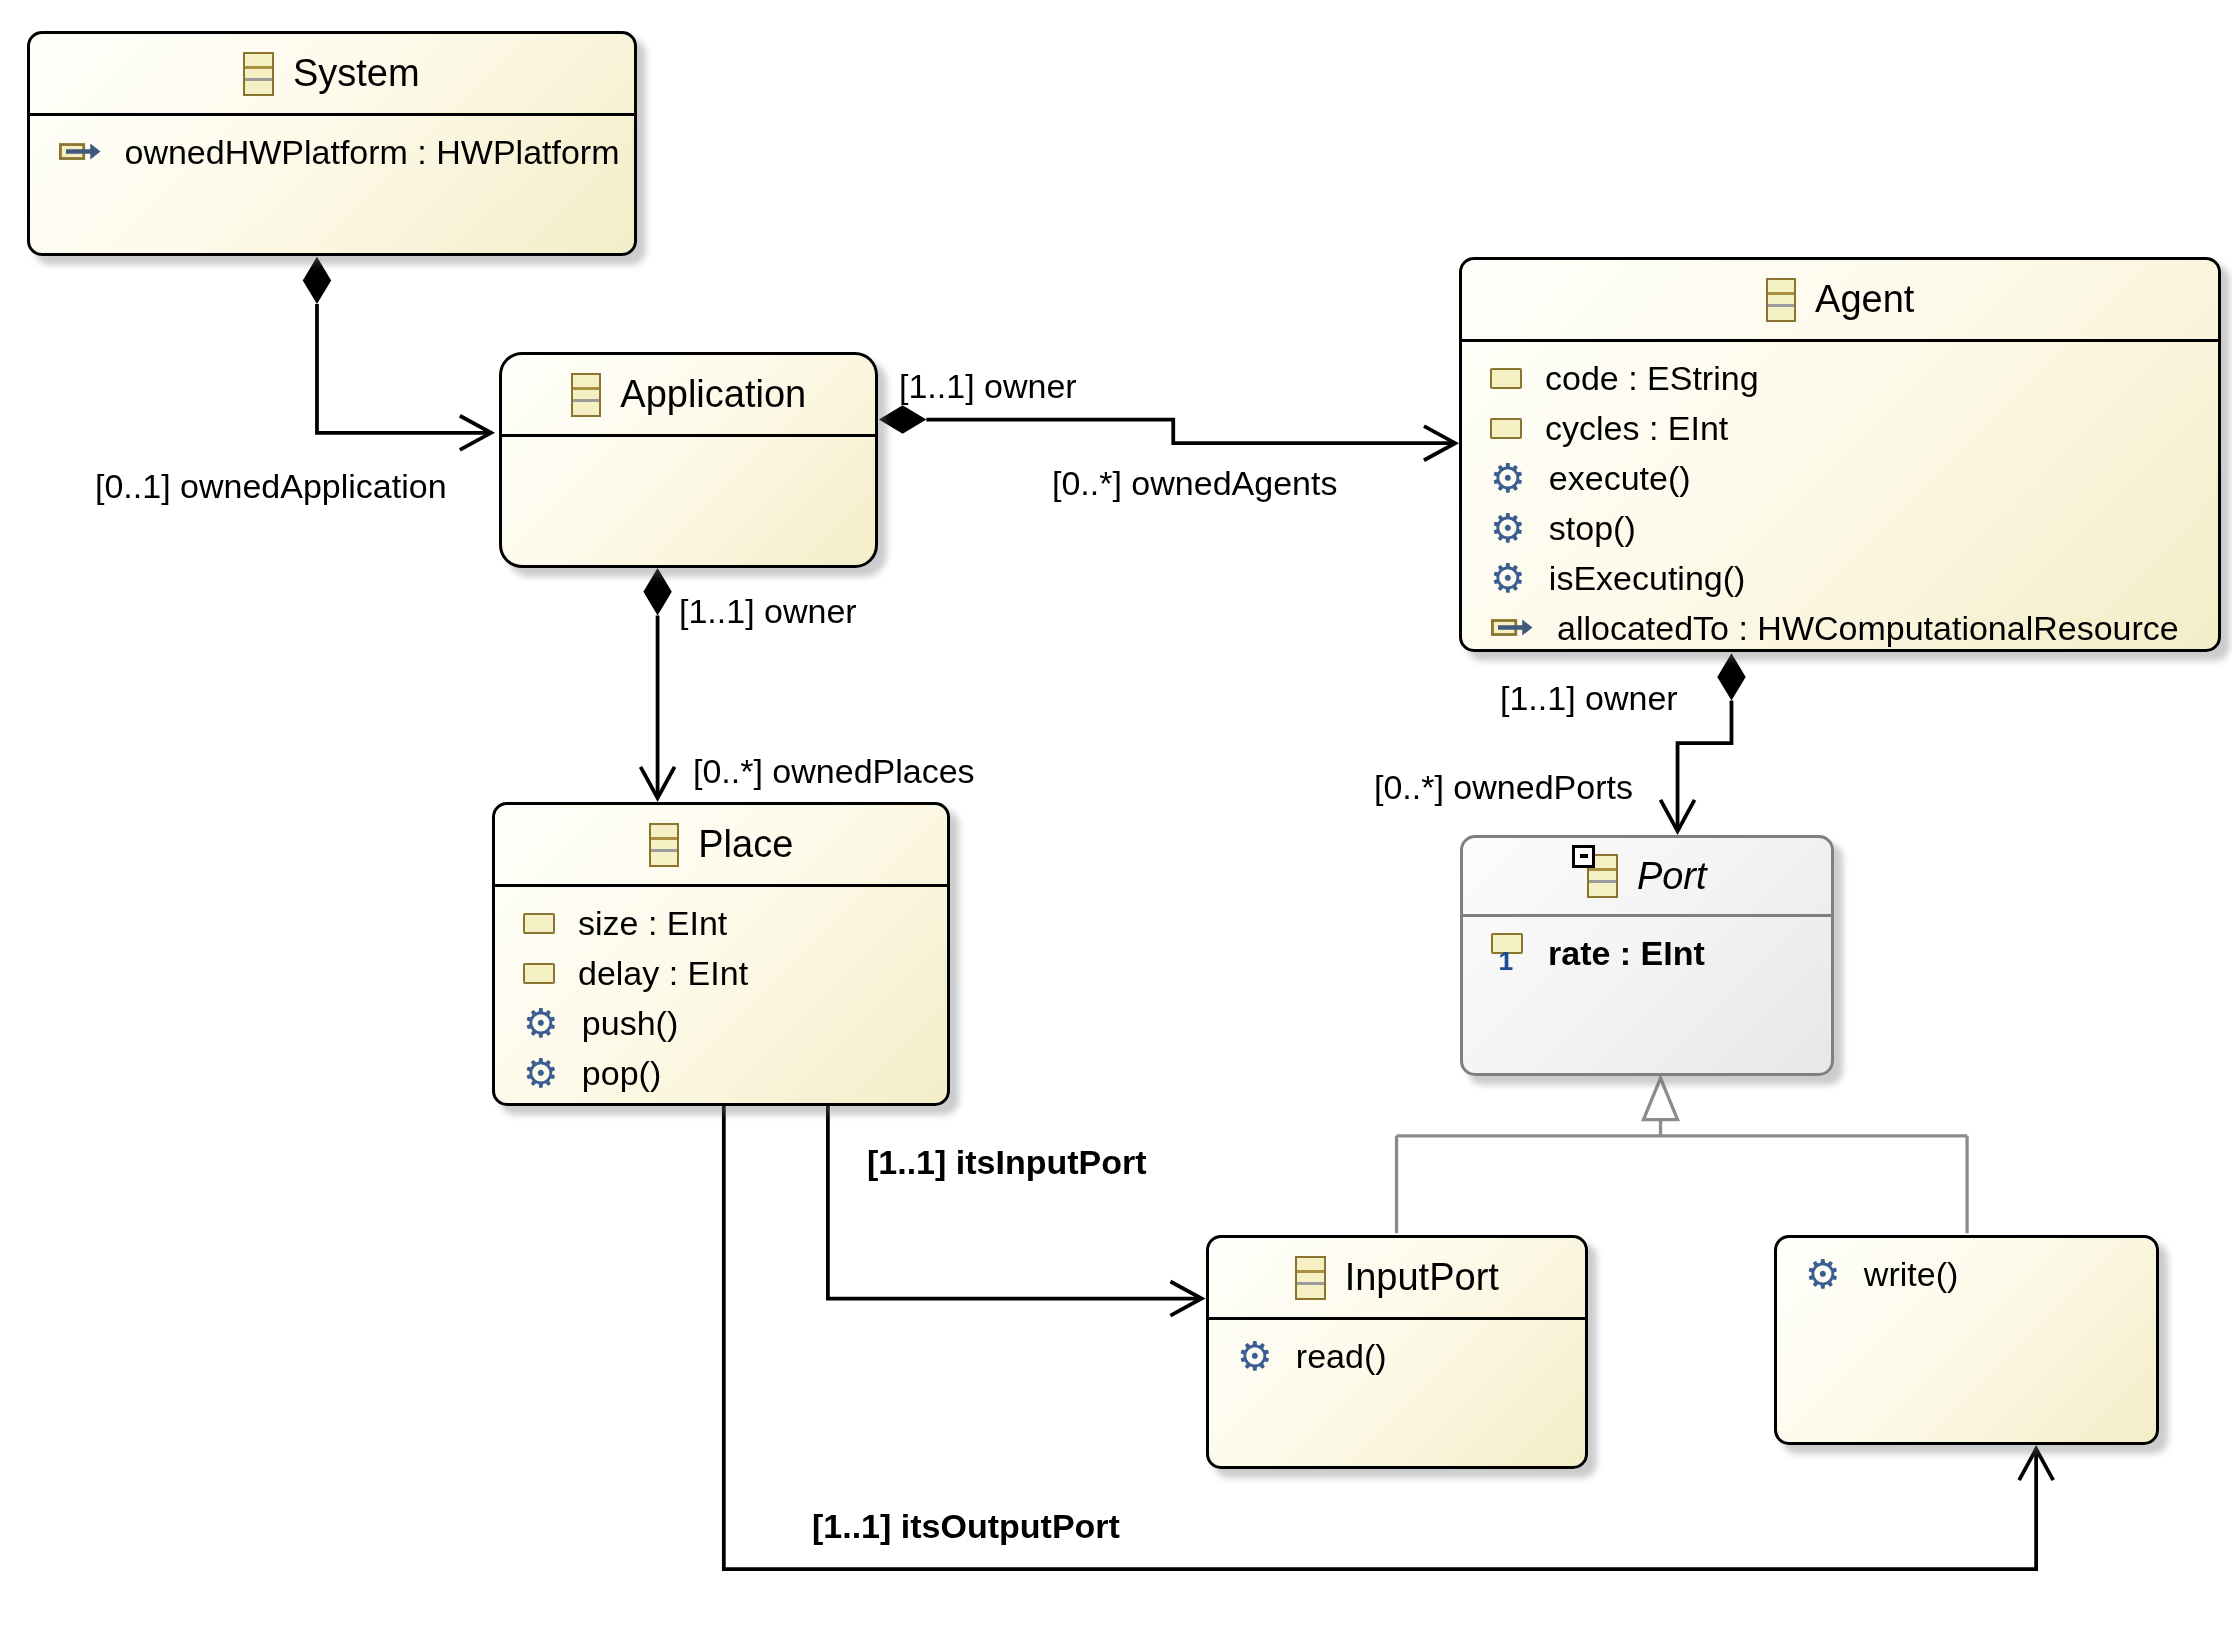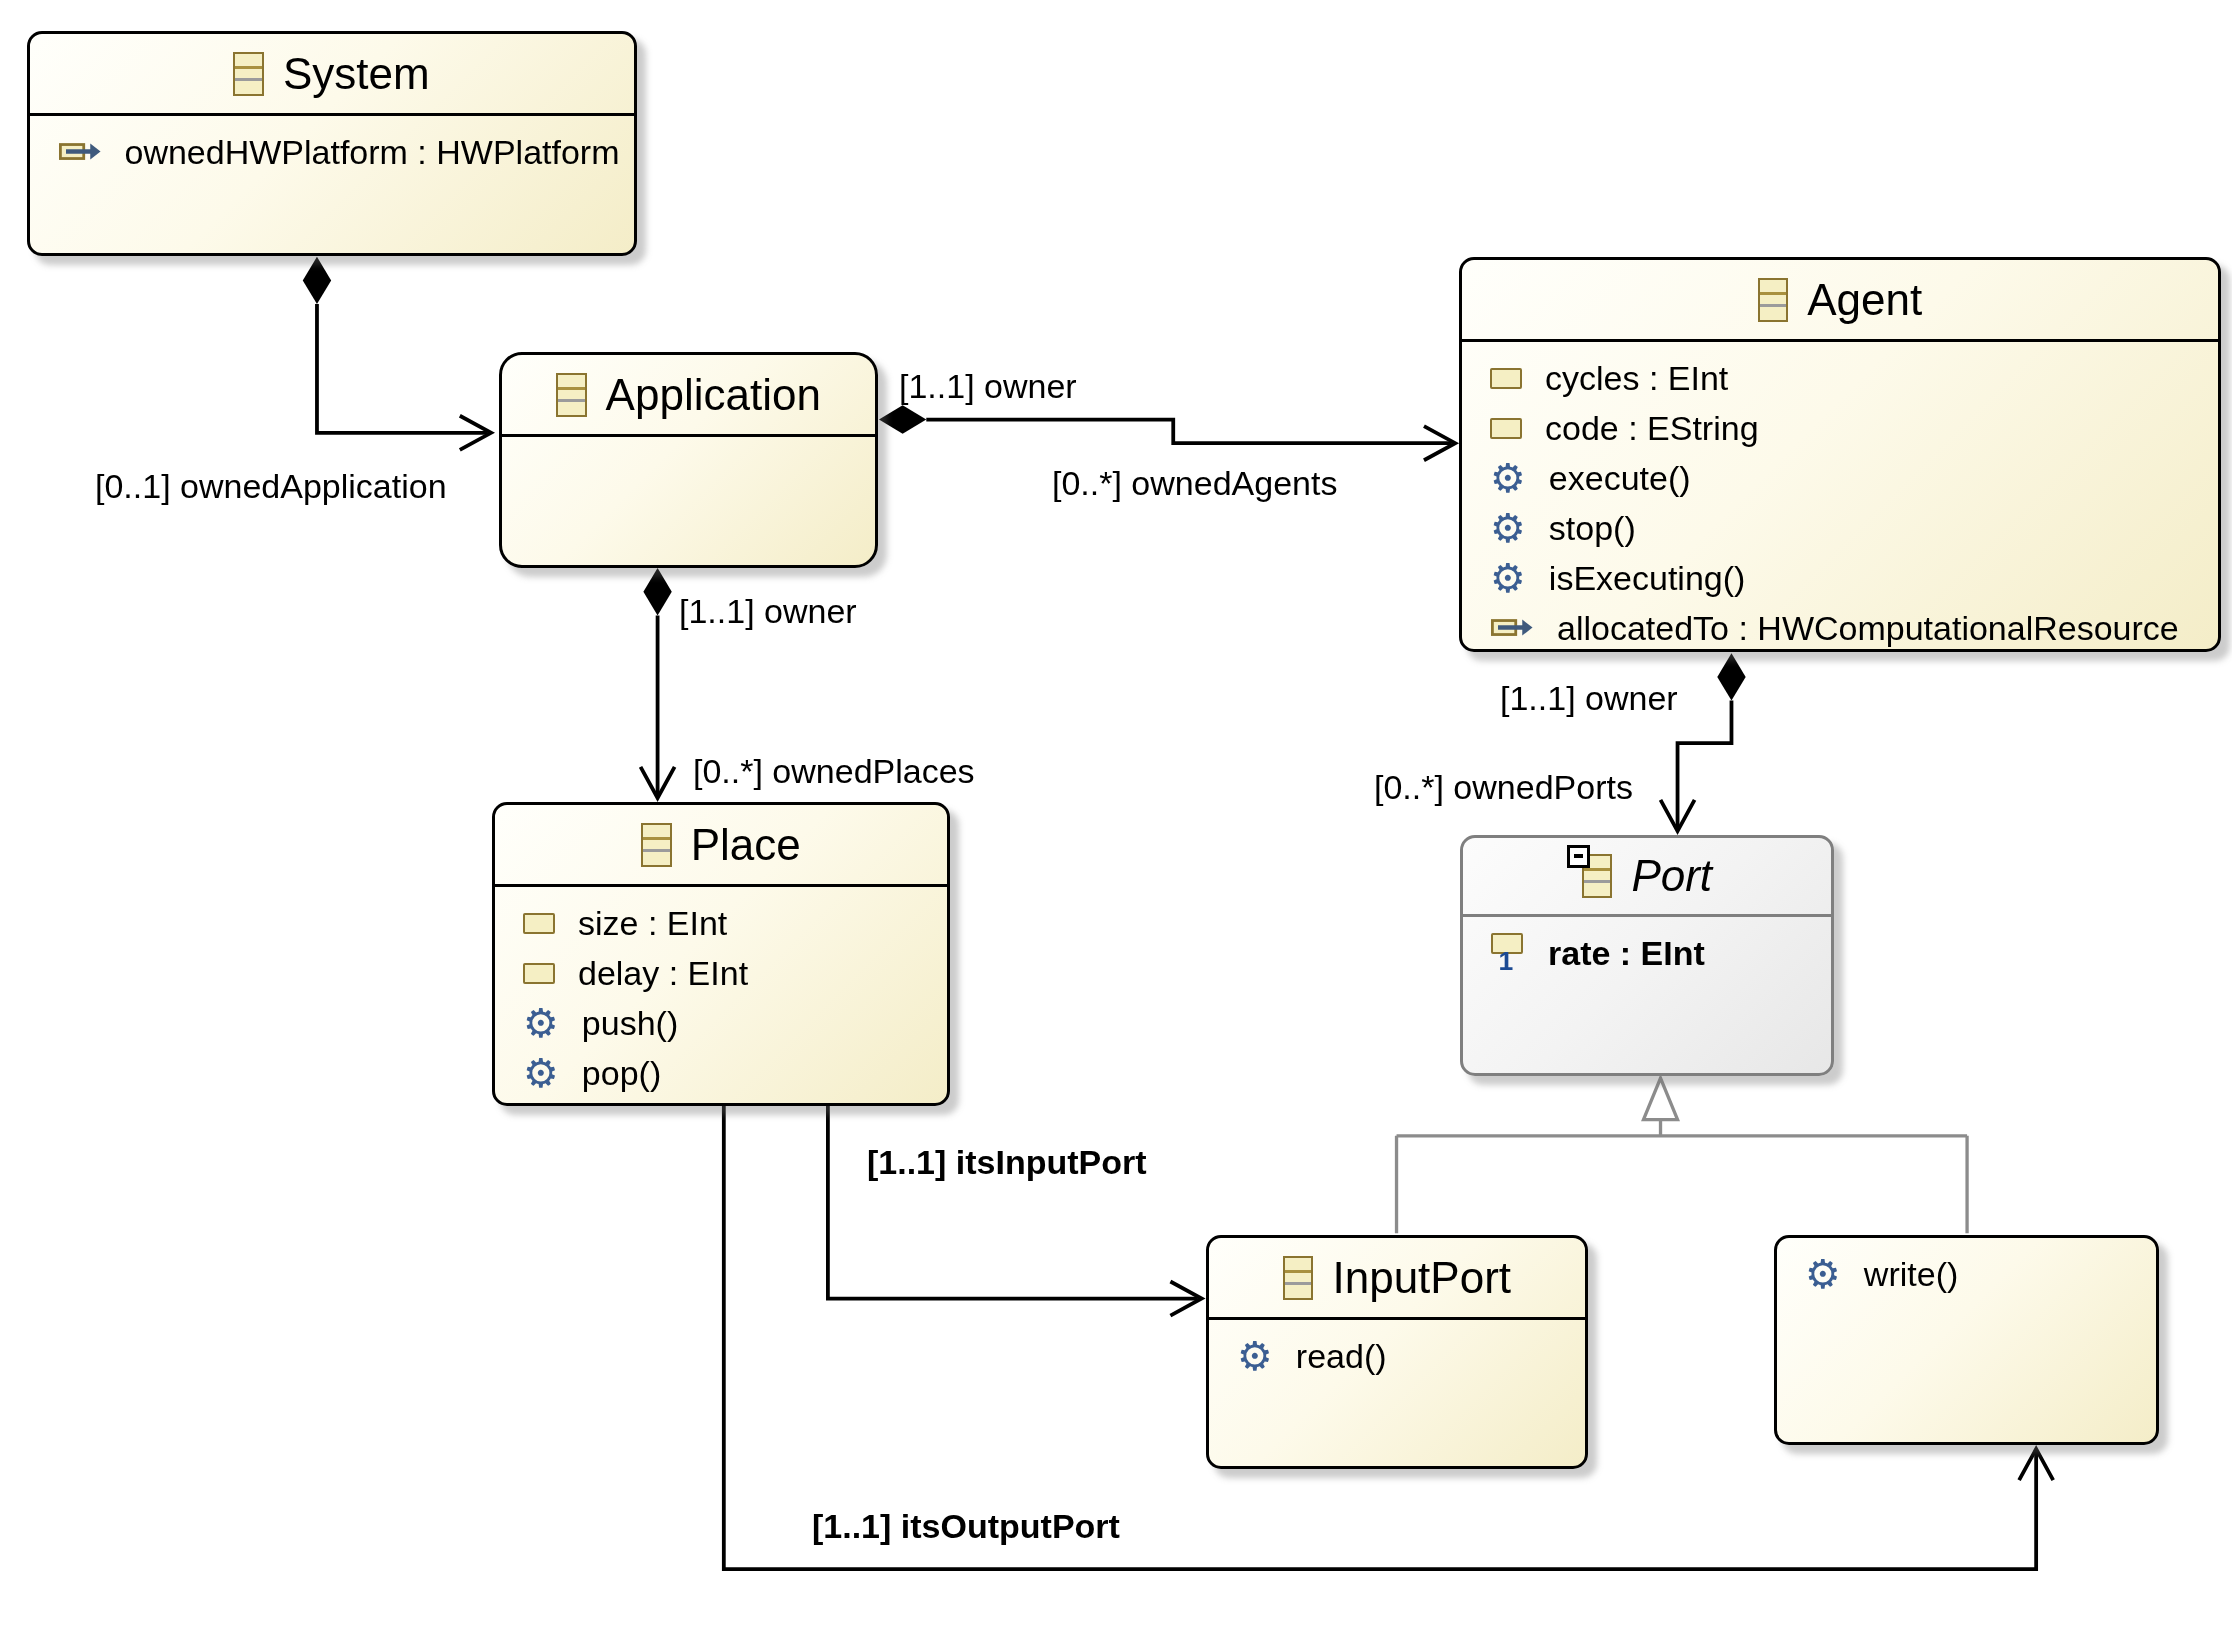--- a/index.html
+++ b/index.html
@@ -7,21 +7,21 @@
           font-family:"Liberation Sans",sans-serif;color:#000;}
   #edges{position:absolute;left:0;top:0;width:2232px;height:1649px;}
 
   
   .cls{position:absolute;border:3.8px solid #000;border-radius:15px;
        background:linear-gradient(135deg,#fffffb 0%,#fdfaea 45%,#f4edc8 100%);
        box-shadow:8.5px 8.5px 6.6px rgba(110,110,110,0.35);box-sizing:border-box;overflow:hidden;}
   .cls.abstract{border-color:#7f7f7f;
        background:linear-gradient(135deg,#fcfcfc 0%,#f3f3f3 50%,#e7e7e7 100%);}
   .hd{height:79px;display:flex;align-items:center;justify-content:center;gap:19px;
-      border-bottom:3.8px solid #000;font-size:44px;white-space:nowrap;}
+      border-bottom:3.8px solid #000;font-size:38px;white-space:nowrap;}
   .cls.abstract .hd{border-bottom-color:#7f7f7f;}
   .cls.abstract .hd .title{font-style:italic;}
   .bd{padding-top:11.4px;}
   .row{display:flex;align-items:center;gap:23px;padding-left:28px;height:50px;
        font-size:34px;white-space:nowrap;}
   .row.b{font-weight:bold;}
 
   
   .icon-class{width:26.5px;height:40px;flex:0 0 26.5px;border:2.8px solid #8a7430;box-sizing:content-box;
       background:linear-gradient(to bottom,#f5efc4 0%,#f5efc4 30%,#a8903e 30%,#a8903e 38%,
@@ -114,25 +114,25 @@
   </div>
 
   <div class="cls" style="left:1459px;top:257px;width:762px;height:395px;">
     <div class="hd">
       <span class="icon-class"></span>
       <span class="title">Agent</span>
     </div>
     <div class="bd">
       <div class="row">
         <span class="icon-attr"></span>
+        <span>code : EString</span>
+      </div>
+      <div class="row">
+        <span class="icon-attr"></span>
         <span>cycles : EInt</span>
-      </div>
-      <div class="row">
-        <span class="icon-attr"></span>
-        <span>code : EString</span>
       </div>
       <div class="row">
         <span class="icon-op">⚙</span>
         <span>execute()</span>
       </div>
       <div class="row">
         <span class="icon-op">⚙</span>
         <span>stop()</span>
       </div>
       <div class="row">

